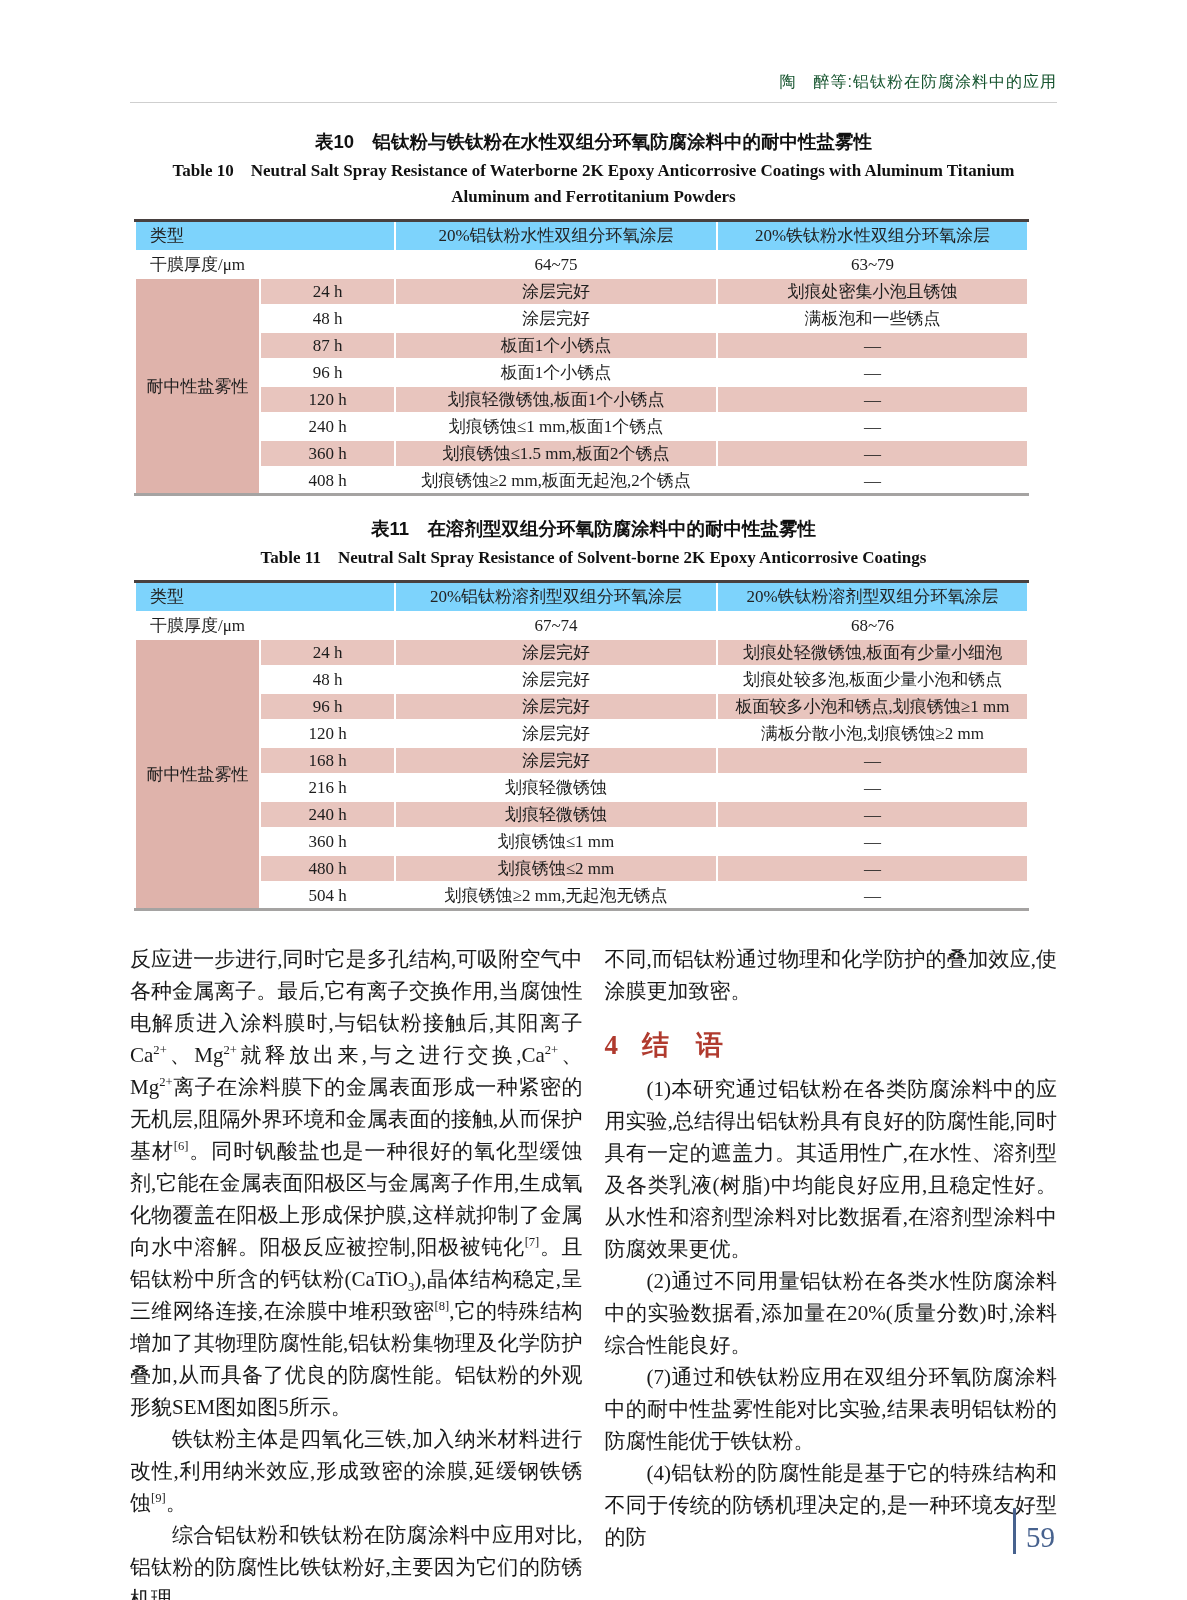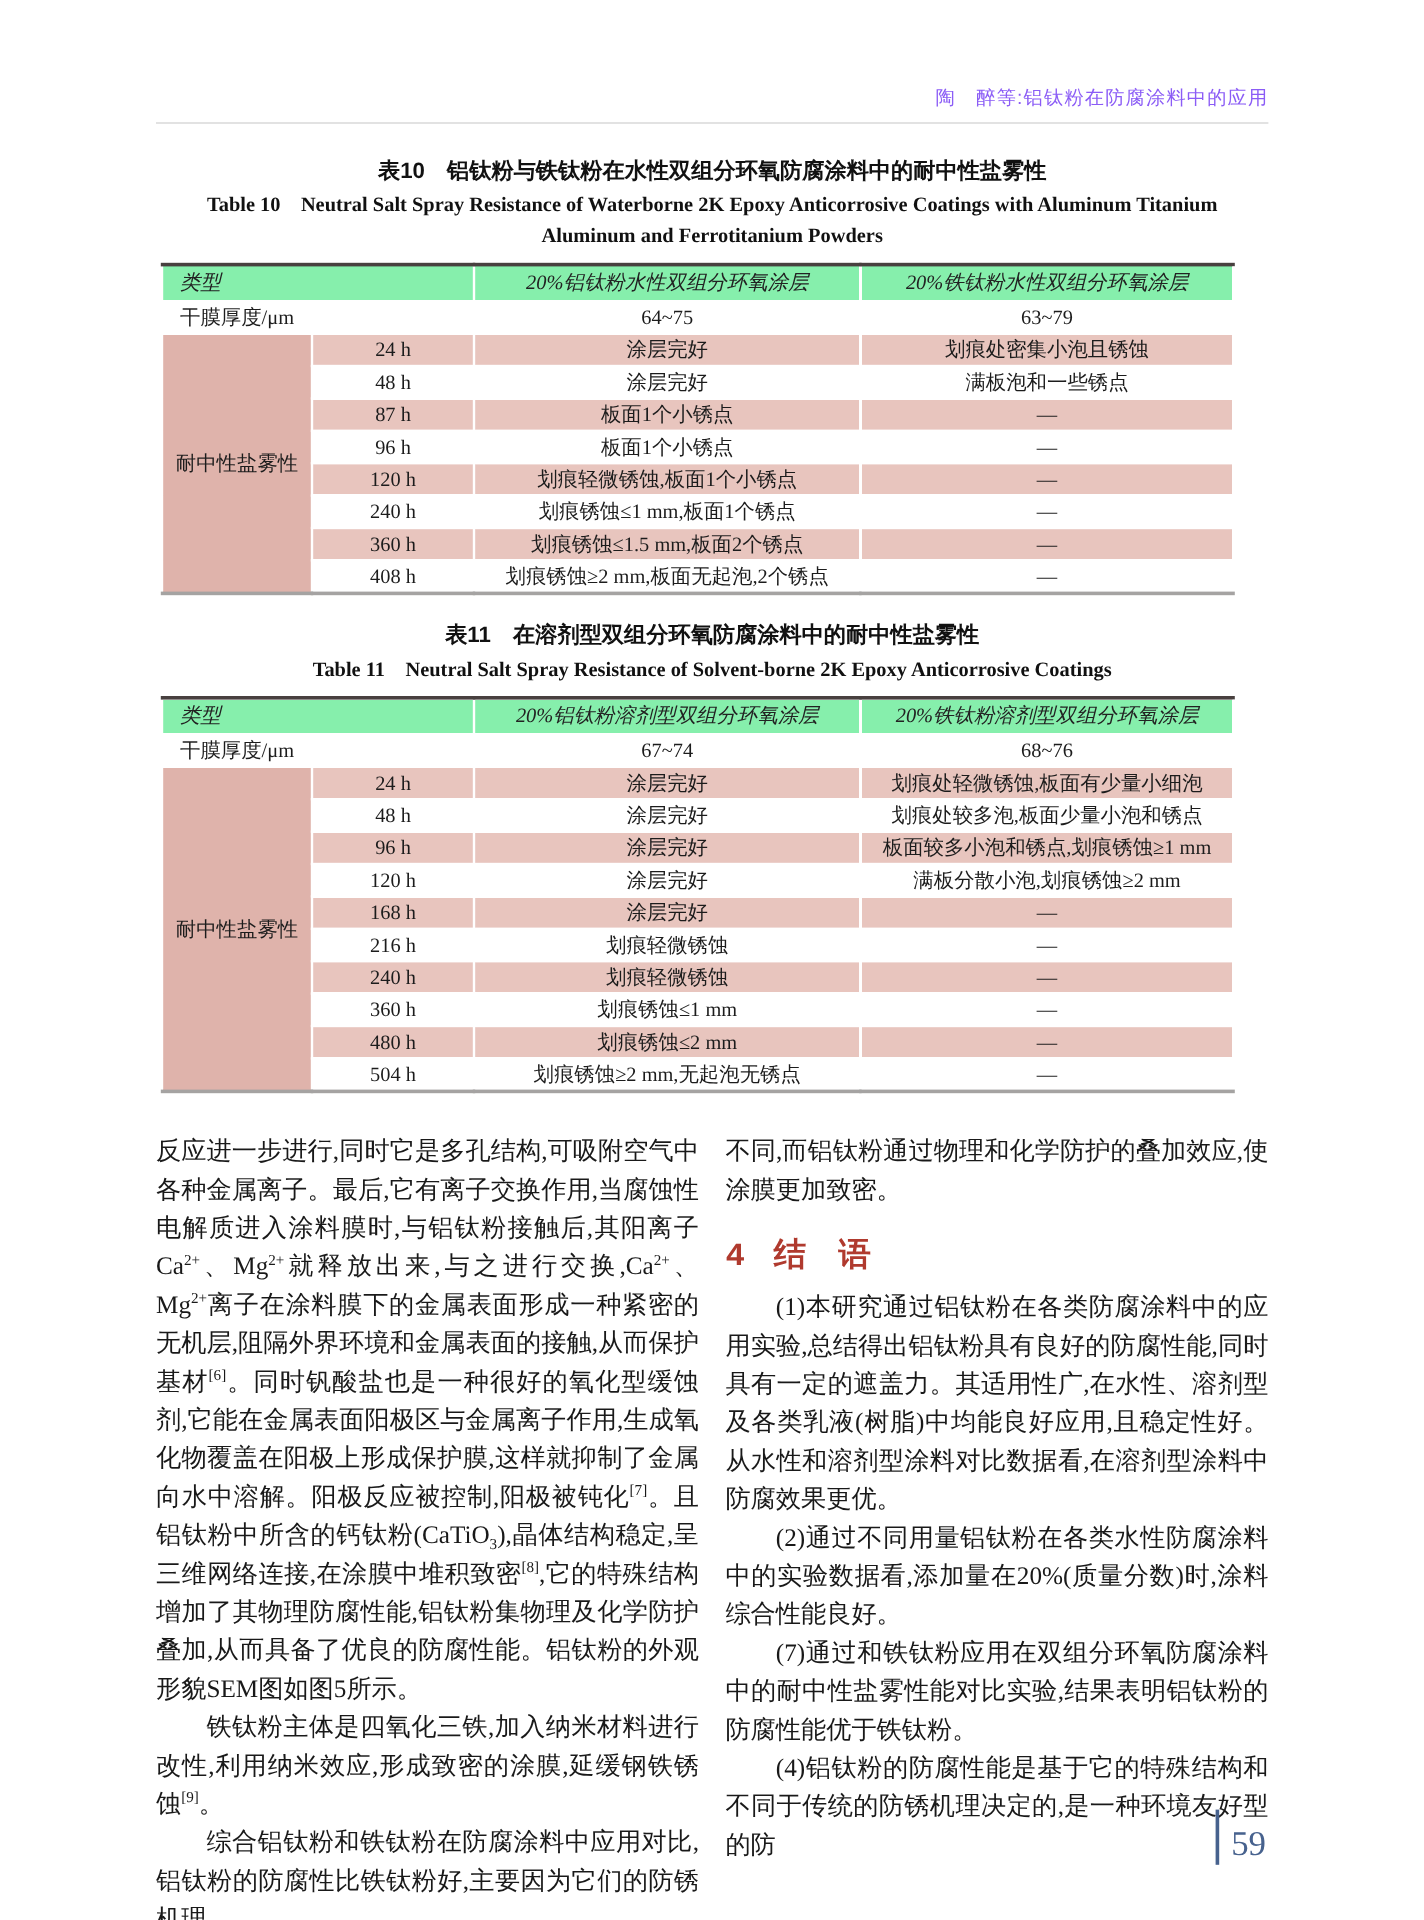--- a/index.html
+++ b/index.html
@@ -12,21 +12,21 @@
     padding: 72px 130px 0 130px;
     font-family: "Liberation Serif", "DejaVu Serif", serif;
     color: #1c1c1c;
     overflow: hidden;
   }
   
   .running-head {
     text-align: right;
     font-family: "Liberation Sans", "DejaVu Sans", sans-serif;
     font-size: 16px;
-    color: #8b5cf6;
+    color: #14532d;
     letter-spacing: 1px;
   }
   .header-rule {
     border-top: 1px solid #cfcfcf;
     margin-top: 9px;
   }
   
   .table-section { margin-top: 26px; }
   .table-section.second { margin-top: 20px; }
   .caption-zh {
@@ -59,24 +59,23 @@
   .data-table td {
     border: 2px solid #ffffff;
     height: 27px;
     padding: 1px 8px;
     text-align: center;
     white-space: nowrap;
     overflow: hidden;
     color: #1c1c1c;
   }
   .data-table tr.head-row td {
-    background: #86efac;
+    background: #7dd3fc;
     height: 31px;
     color: #222;
-    font-style: italic;
   }
   .data-table td.c-left {
     text-align: left;
     padding-left: 14px;
   }
   .data-table tr.r-pink td { background: #e8c5be; margin-left: 32px; }
   .data-table tr.r-white td { background: #ffffff; }
   .data-table td.span-label {
     background: #dfb3ab !important;
     text-align: center;
@@ -94,21 +93,21 @@
     line-height: 32px;
     text-align: justify;
     color: #191919;
   }
   .para.indent { text-indent: 2em; }
   .para sup { font-size: 0.6em; vertical-align: super; line-height: 0; }
   .para sub { font-size: 0.6em; vertical-align: sub; line-height: 0; }
   .section-heading {
     margin: 20px 0 10px 0;
     color: #b03a2e;
-    font-family: Liberation Mono, monospace;
+    font-family: Liberation Serif, serif;
     font-weight: bold;
     font-size: 27px;
   }
   .section-heading .h-num { margin-right: 24px; }
   
   .page-footer {
     position: absolute;
     right: 132px;
     bottom: 46px;
     display: flex;

